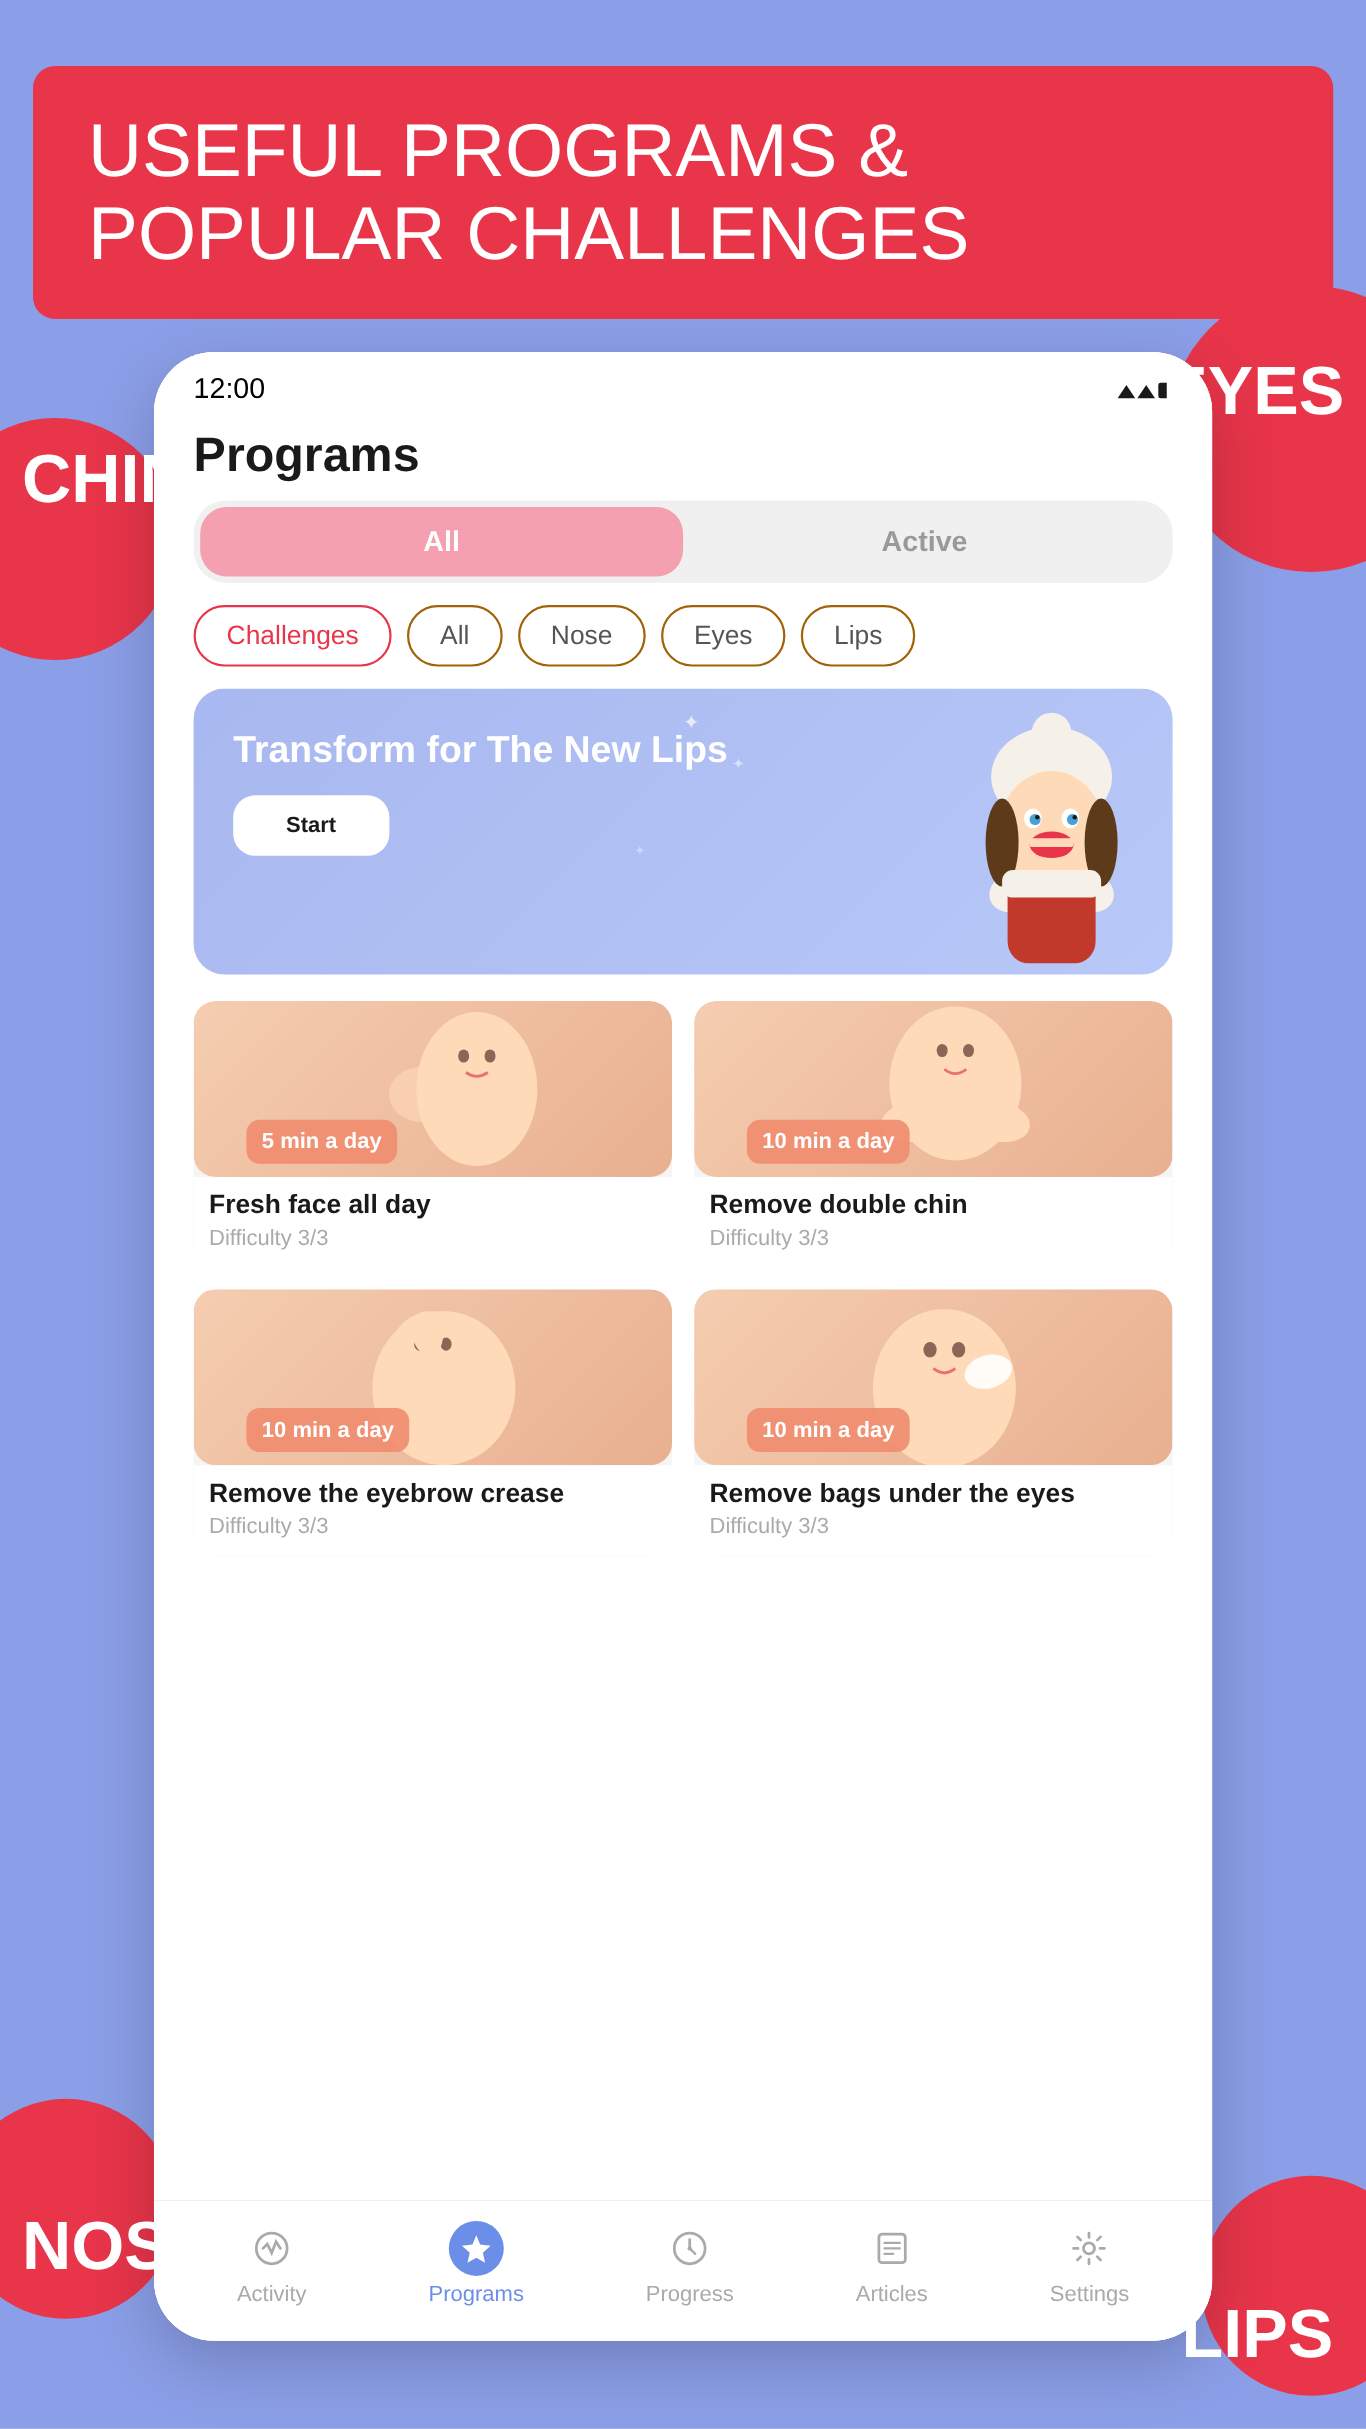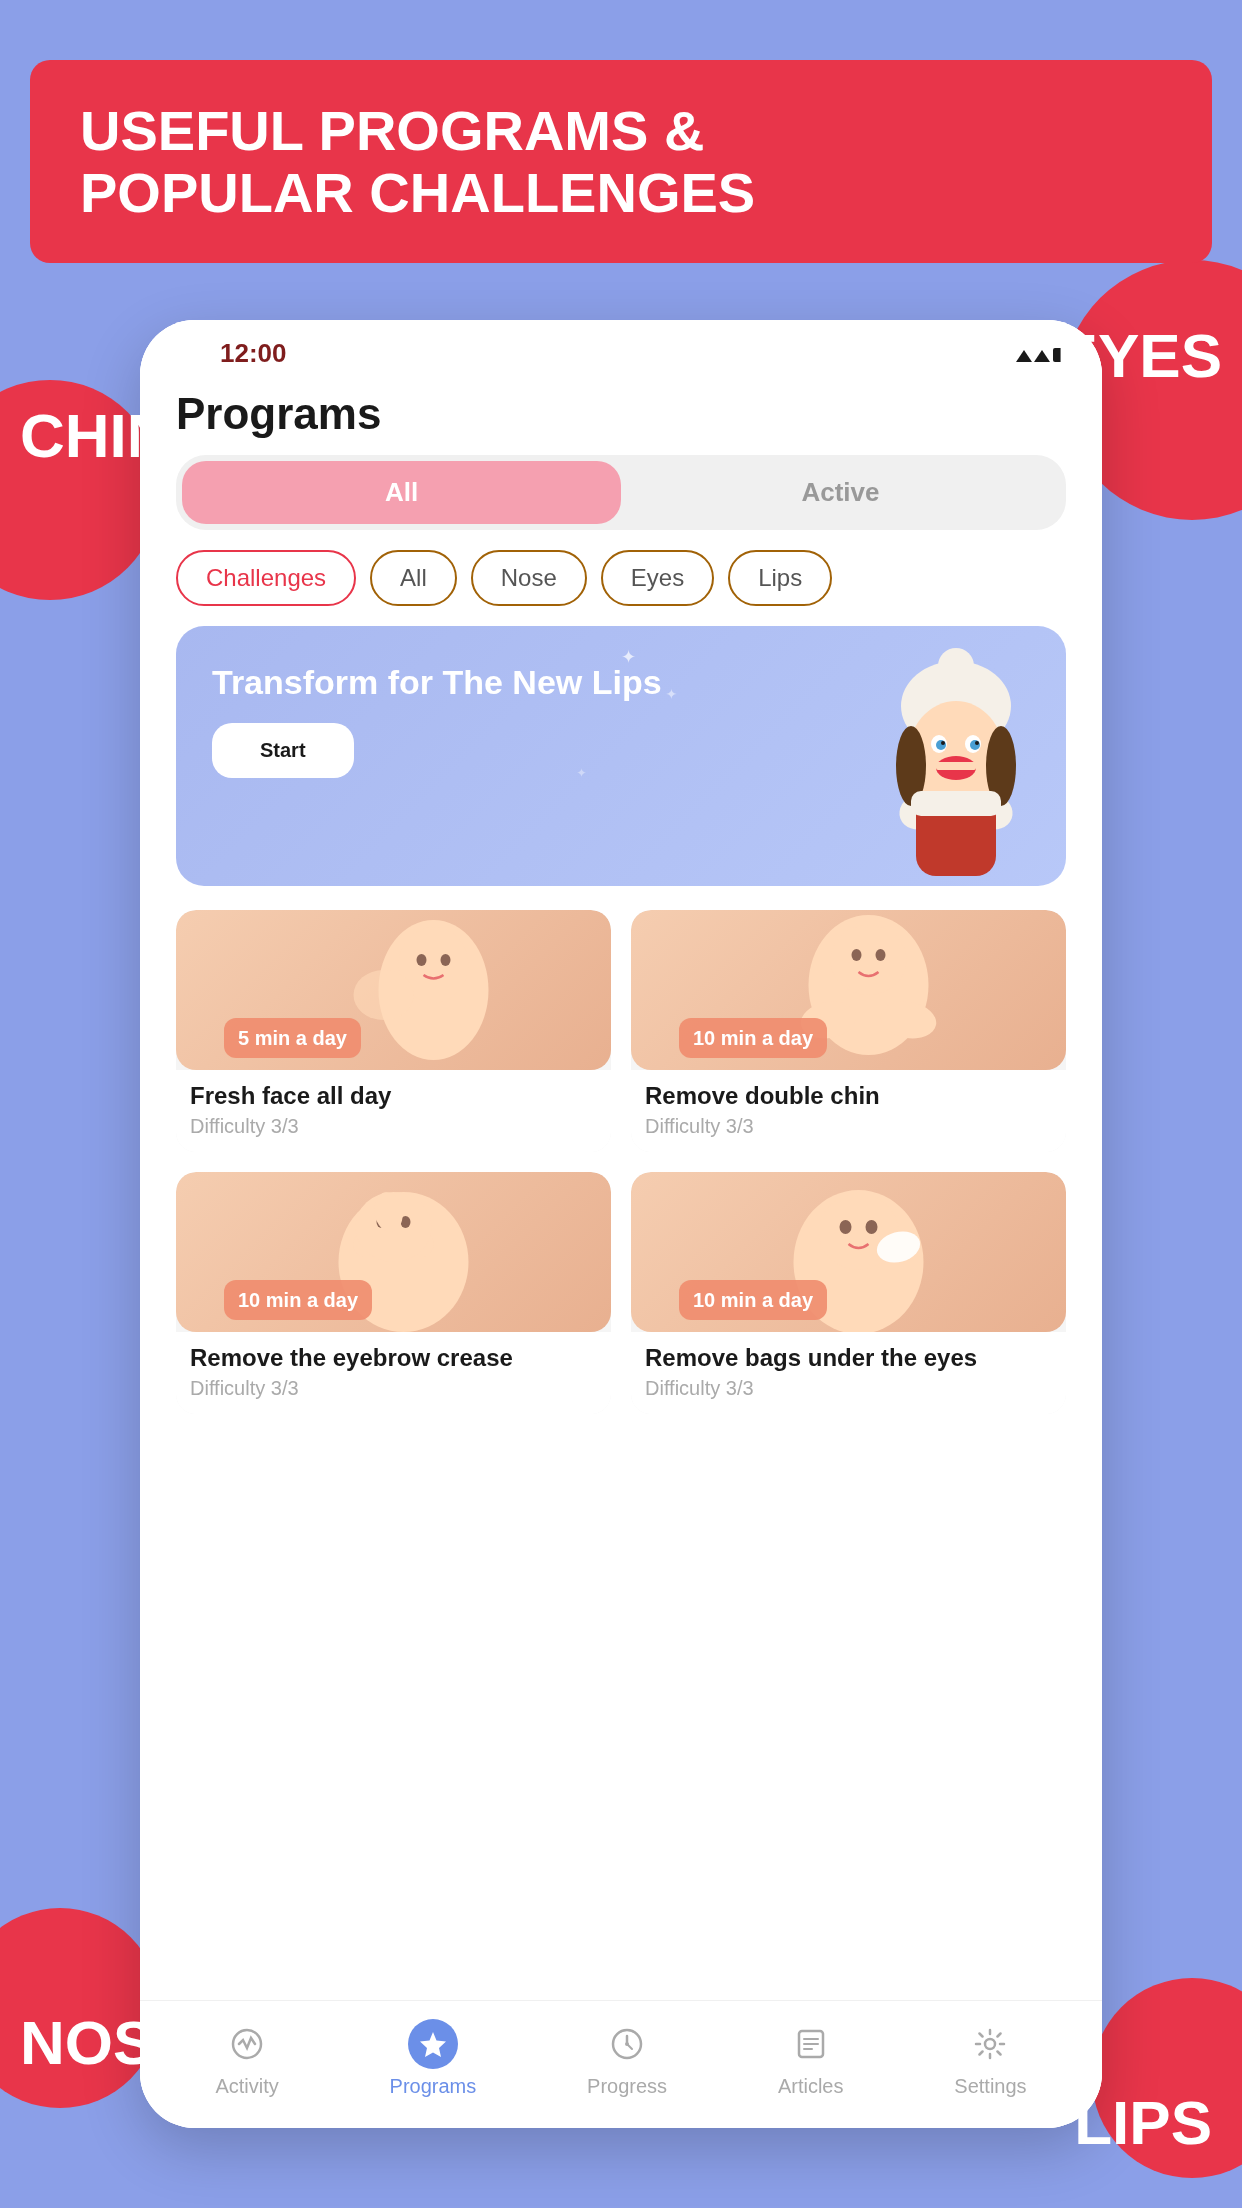--- a/index.html
+++ b/index.html
@@ -25,22 +25,22 @@
       top: 60px;
       left: 30px;
       right: 30px;
       background: #E8354A;
       border-radius: 20px;
       padding: 40px 50px;
       z-index: 2;
     }
     .header-banner h1 {
       color: white;
-      font-size: 56px;
-      font-weight: 700;
+      font-size: 68px;
+      font-weight: 400;
       line-height: 1.1;
       text-transform: uppercase;
     }
 
     
     .corner-label {
       position: absolute;
       color: white;
       font-size: 62px;
       font-weight: 900;
@@ -73,23 +73,22 @@
     
     .status-bar {
       display: flex;
       justify-content: space-between;
       align-items: center;
       padding: 18px 36px 8px;
       background: white;
     }
     .status-time {
       font-size: 26px;
-      font-weight: 700;
-      color: #7f1d1d;
-      margin-left: 44px;
+      font-weight: 400;
+      color: #000000;
     }
     .status-icons {
       display: flex;
       align-items: center;
       gap: 6px;
     }
 
     
     .page-title {
       padding: 12px 36px 16px;

